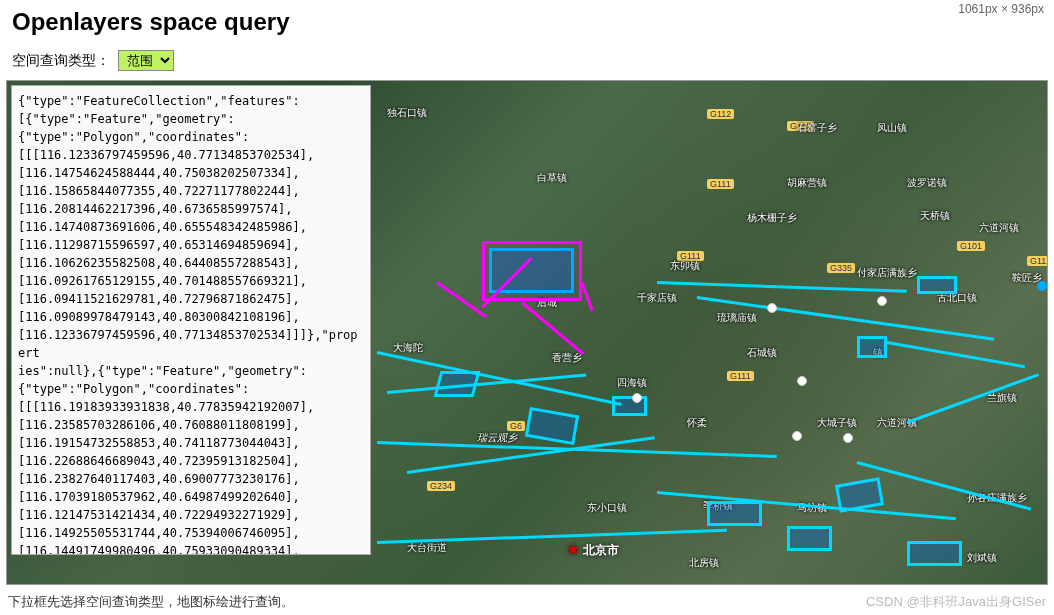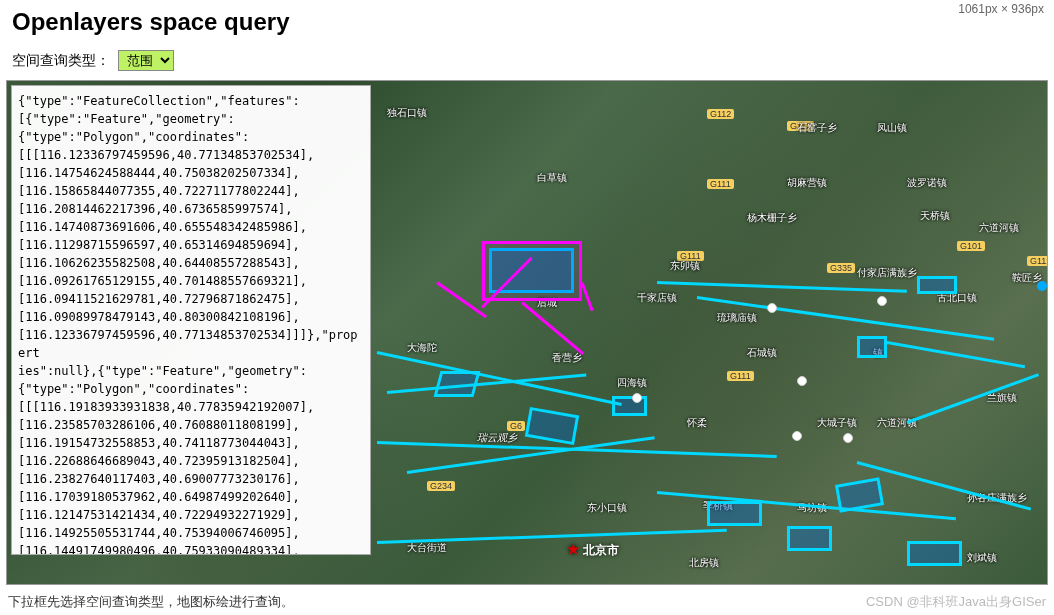--- a/index.html
+++ b/index.html
@@ -66,21 +66,21 @@
   <div class="map-label" style="top:130px; left:740px;">杨木栅子乡</div>
   <div class="map-label" style="top:128px; left:870px;margin-left:43px;">天桥镇</div>
   <div class="map-label" style="top:140px; left:972px;">六道河镇</div>
   <div class="map-label" style="top:178px; left:625px;margin-left:38px;">东卯镇</div>
   <div class="map-label" style="top:185px; left:850px;">付家店满族乡</div>
   <div class="map-label" style="top:190px; left:1005px;">鞍匠乡</div>
   <div class="map-label" style="top:215px; left:530px;">后城</div>
   <div class="map-label" style="top:210px; left:630px;">千家店镇</div>
   <div class="map-label" style="top:230px; left:710px;">琉璃庙镇</div>
   <div class="map-label" style="top:210px; left:930px;">古北口镇</div>
-  <div class="map-label" style="top:260px; left:400px;">大海陀</div>
+  <div class="map-label" style="top:260px; left:386px;">大海陀</div>
   <div class="map-label" style="top:270px; left:545px;">香营乡</div>
   <div class="map-label" style="top:265px; left:740px;">石城镇</div>
   <div class="map-label" style="top:265px; left:866px;">镇</div>
   <div class="map-label" style="top:295px; left:610px;">四海镇</div>
   <div class="map-label" style="top:350px; left:470px;font-style:italic;">瑞云观乡</div>
   <div class="map-label" style="top:335px; left:680px;">怀柔</div>
   <div class="map-label" style="top:335px; left:810px;">大城子镇</div>
   <div class="map-label" style="top:335px; left:870px;">六道河镇</div>
   <div class="map-label" style="top:310px; left:980px;">兰旗镇</div>
   <div class="map-label" style="top:420px; left:580px;">东小口镇</div>

